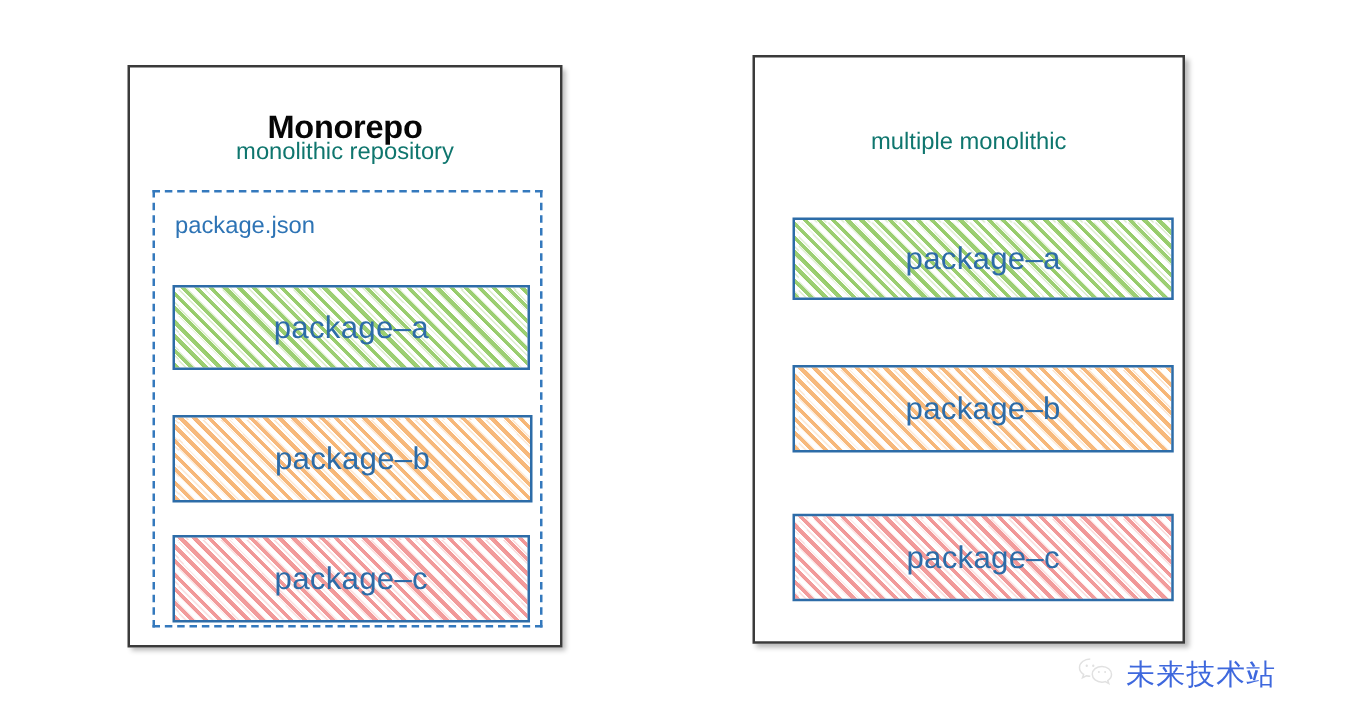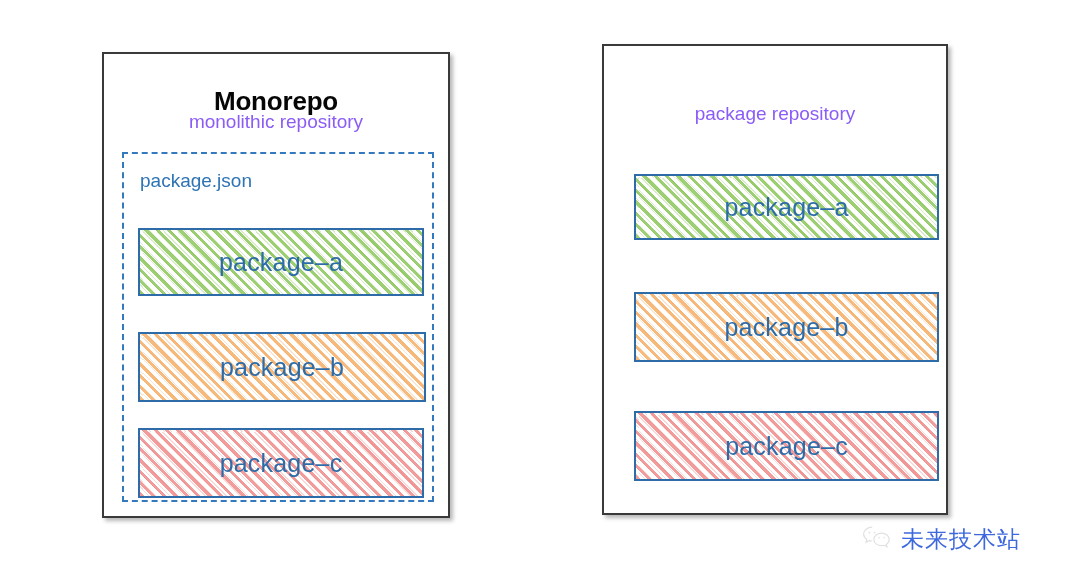--- a/index.html
+++ b/index.html
@@ -48,21 +48,21 @@
     position: absolute;
     left: 0;
     right: 0;
   }
   #panel-monorepo .panel-title { top: 16px; }
   #panel-multirepo .panel-title { top: 16px; }
 
   .panel-subtitle {
     text-align: center;
     font-size: 19px;
-    color: #8b5cf6;
+    color: #0f766e;
     margin: 0;
     padding: 0;
     position: absolute;
     left: 0;
     right: 0;
   }
   #panel-monorepo .panel-subtitle { top: 57px; }
   #panel-multirepo .panel-subtitle { top: 57px; }
 
   
@@ -192,21 +192,21 @@
       <span class="pkg-label">package–b</span>
     </div>
 
     <div class="pkg-box hatch-red" id="mono-pkg-c">
       <span class="pkg-label">package–c</span>
     </div>
   </div>
 </div>
 
 <div class="panel" id="panel-multirepo">
-  <div class="panel-subtitle">package repository</div>
+  <div class="panel-subtitle">multiple monolithic</div>
 
   <div class="pkg-box hatch-green" id="multi-pkg-a">
     <span class="pkg-label">package–a</span>
   </div>
 
   <div class="pkg-box hatch-orange" id="multi-pkg-b">
     <span class="pkg-label">package–b</span>
   </div>
 
   <div class="pkg-box hatch-red" id="multi-pkg-c">

